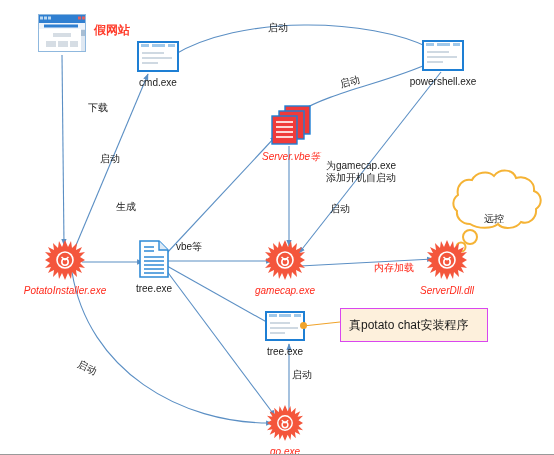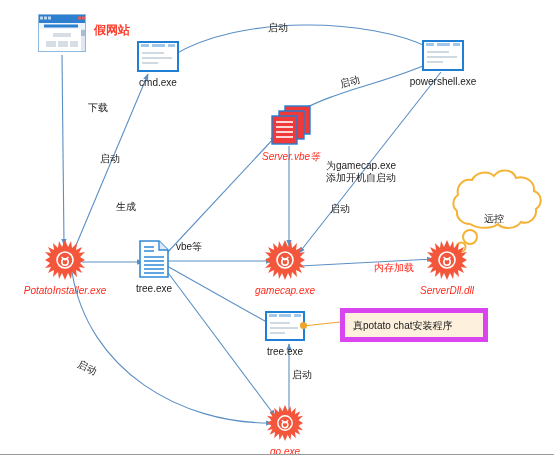--- a/index.html
+++ b/index.html
@@ -60,23 +60,23 @@
     position: absolute;
     font-size: 12px;
     font-weight: bold;
     color: #ff3b2a;
     white-space: nowrap;
   }
 
   .callout-box {
     position: absolute;
     background: #fdf0dc;
-    border: 5px solid #d946ef;
+    border: 1px solid #d946ef;
     color: #1a1a1a;
-    font-size: 10px;
+    font-size: 12px;
     line-height: 13px;
     padding: 0 8px;
     white-space: nowrap;
     box-sizing: border-box;
   }
   .callout-dot {
     position: absolute;
     width: 7px;
     height: 7px;
     border-radius: 50%;

